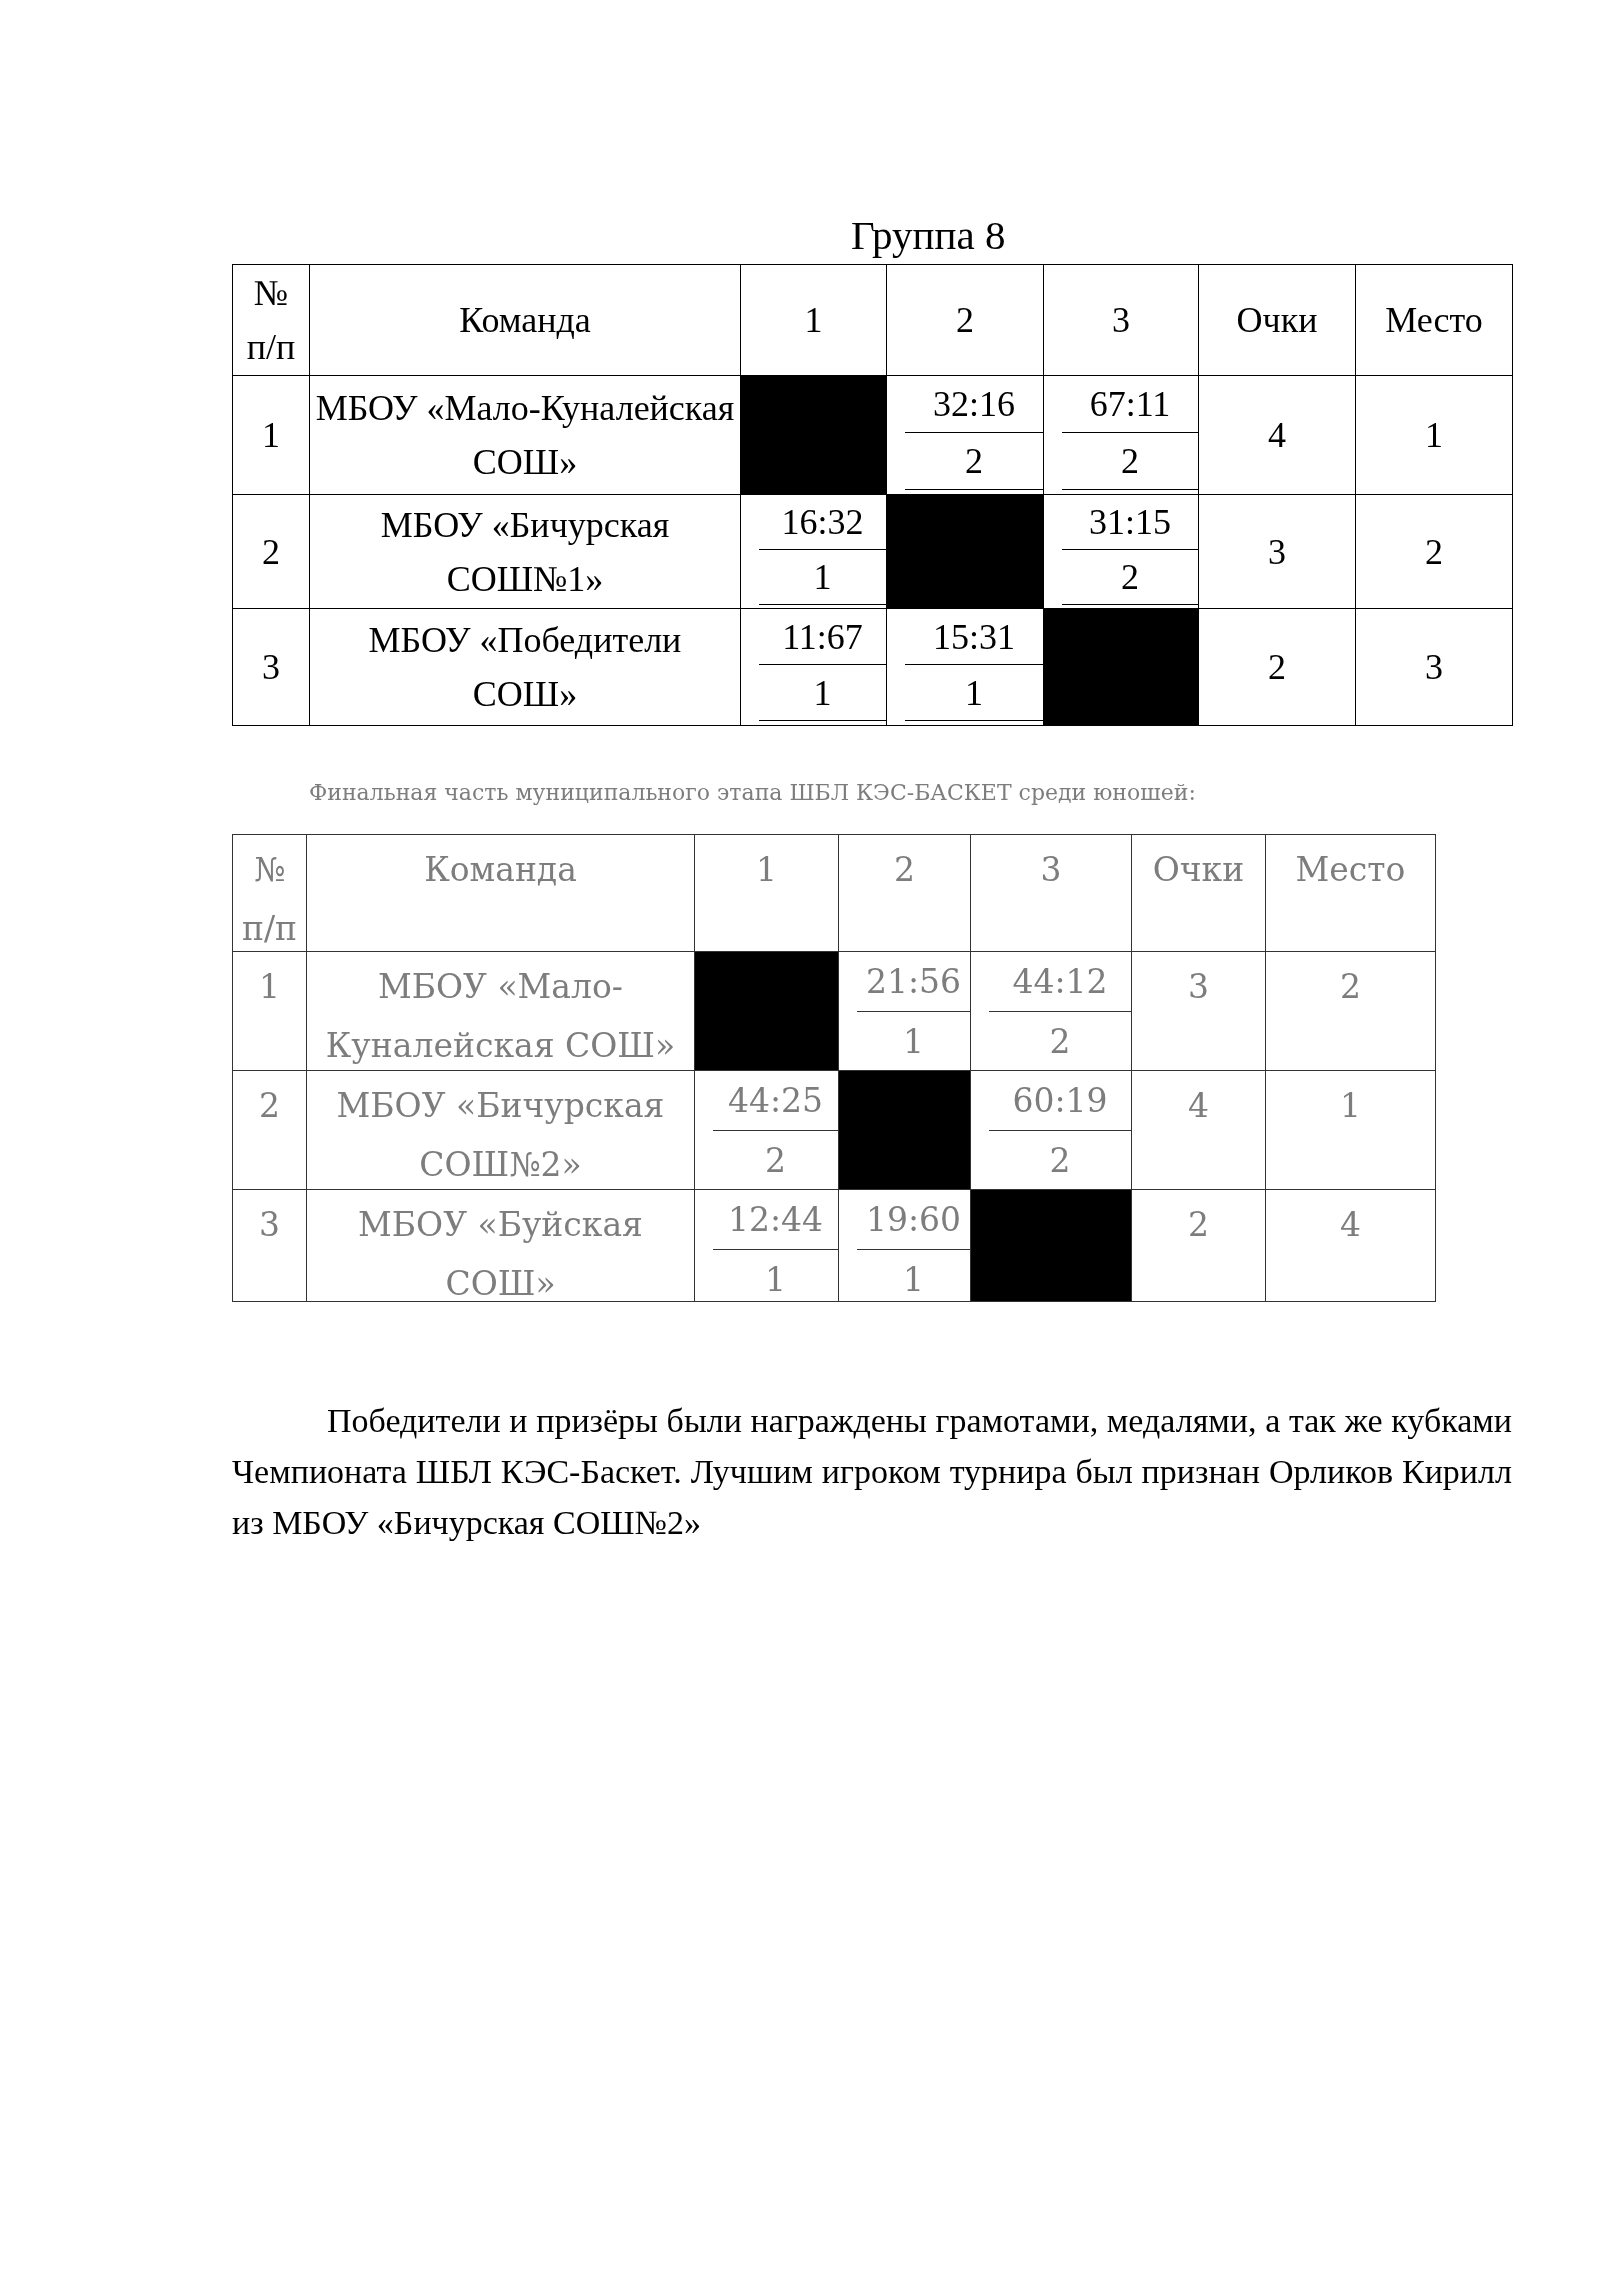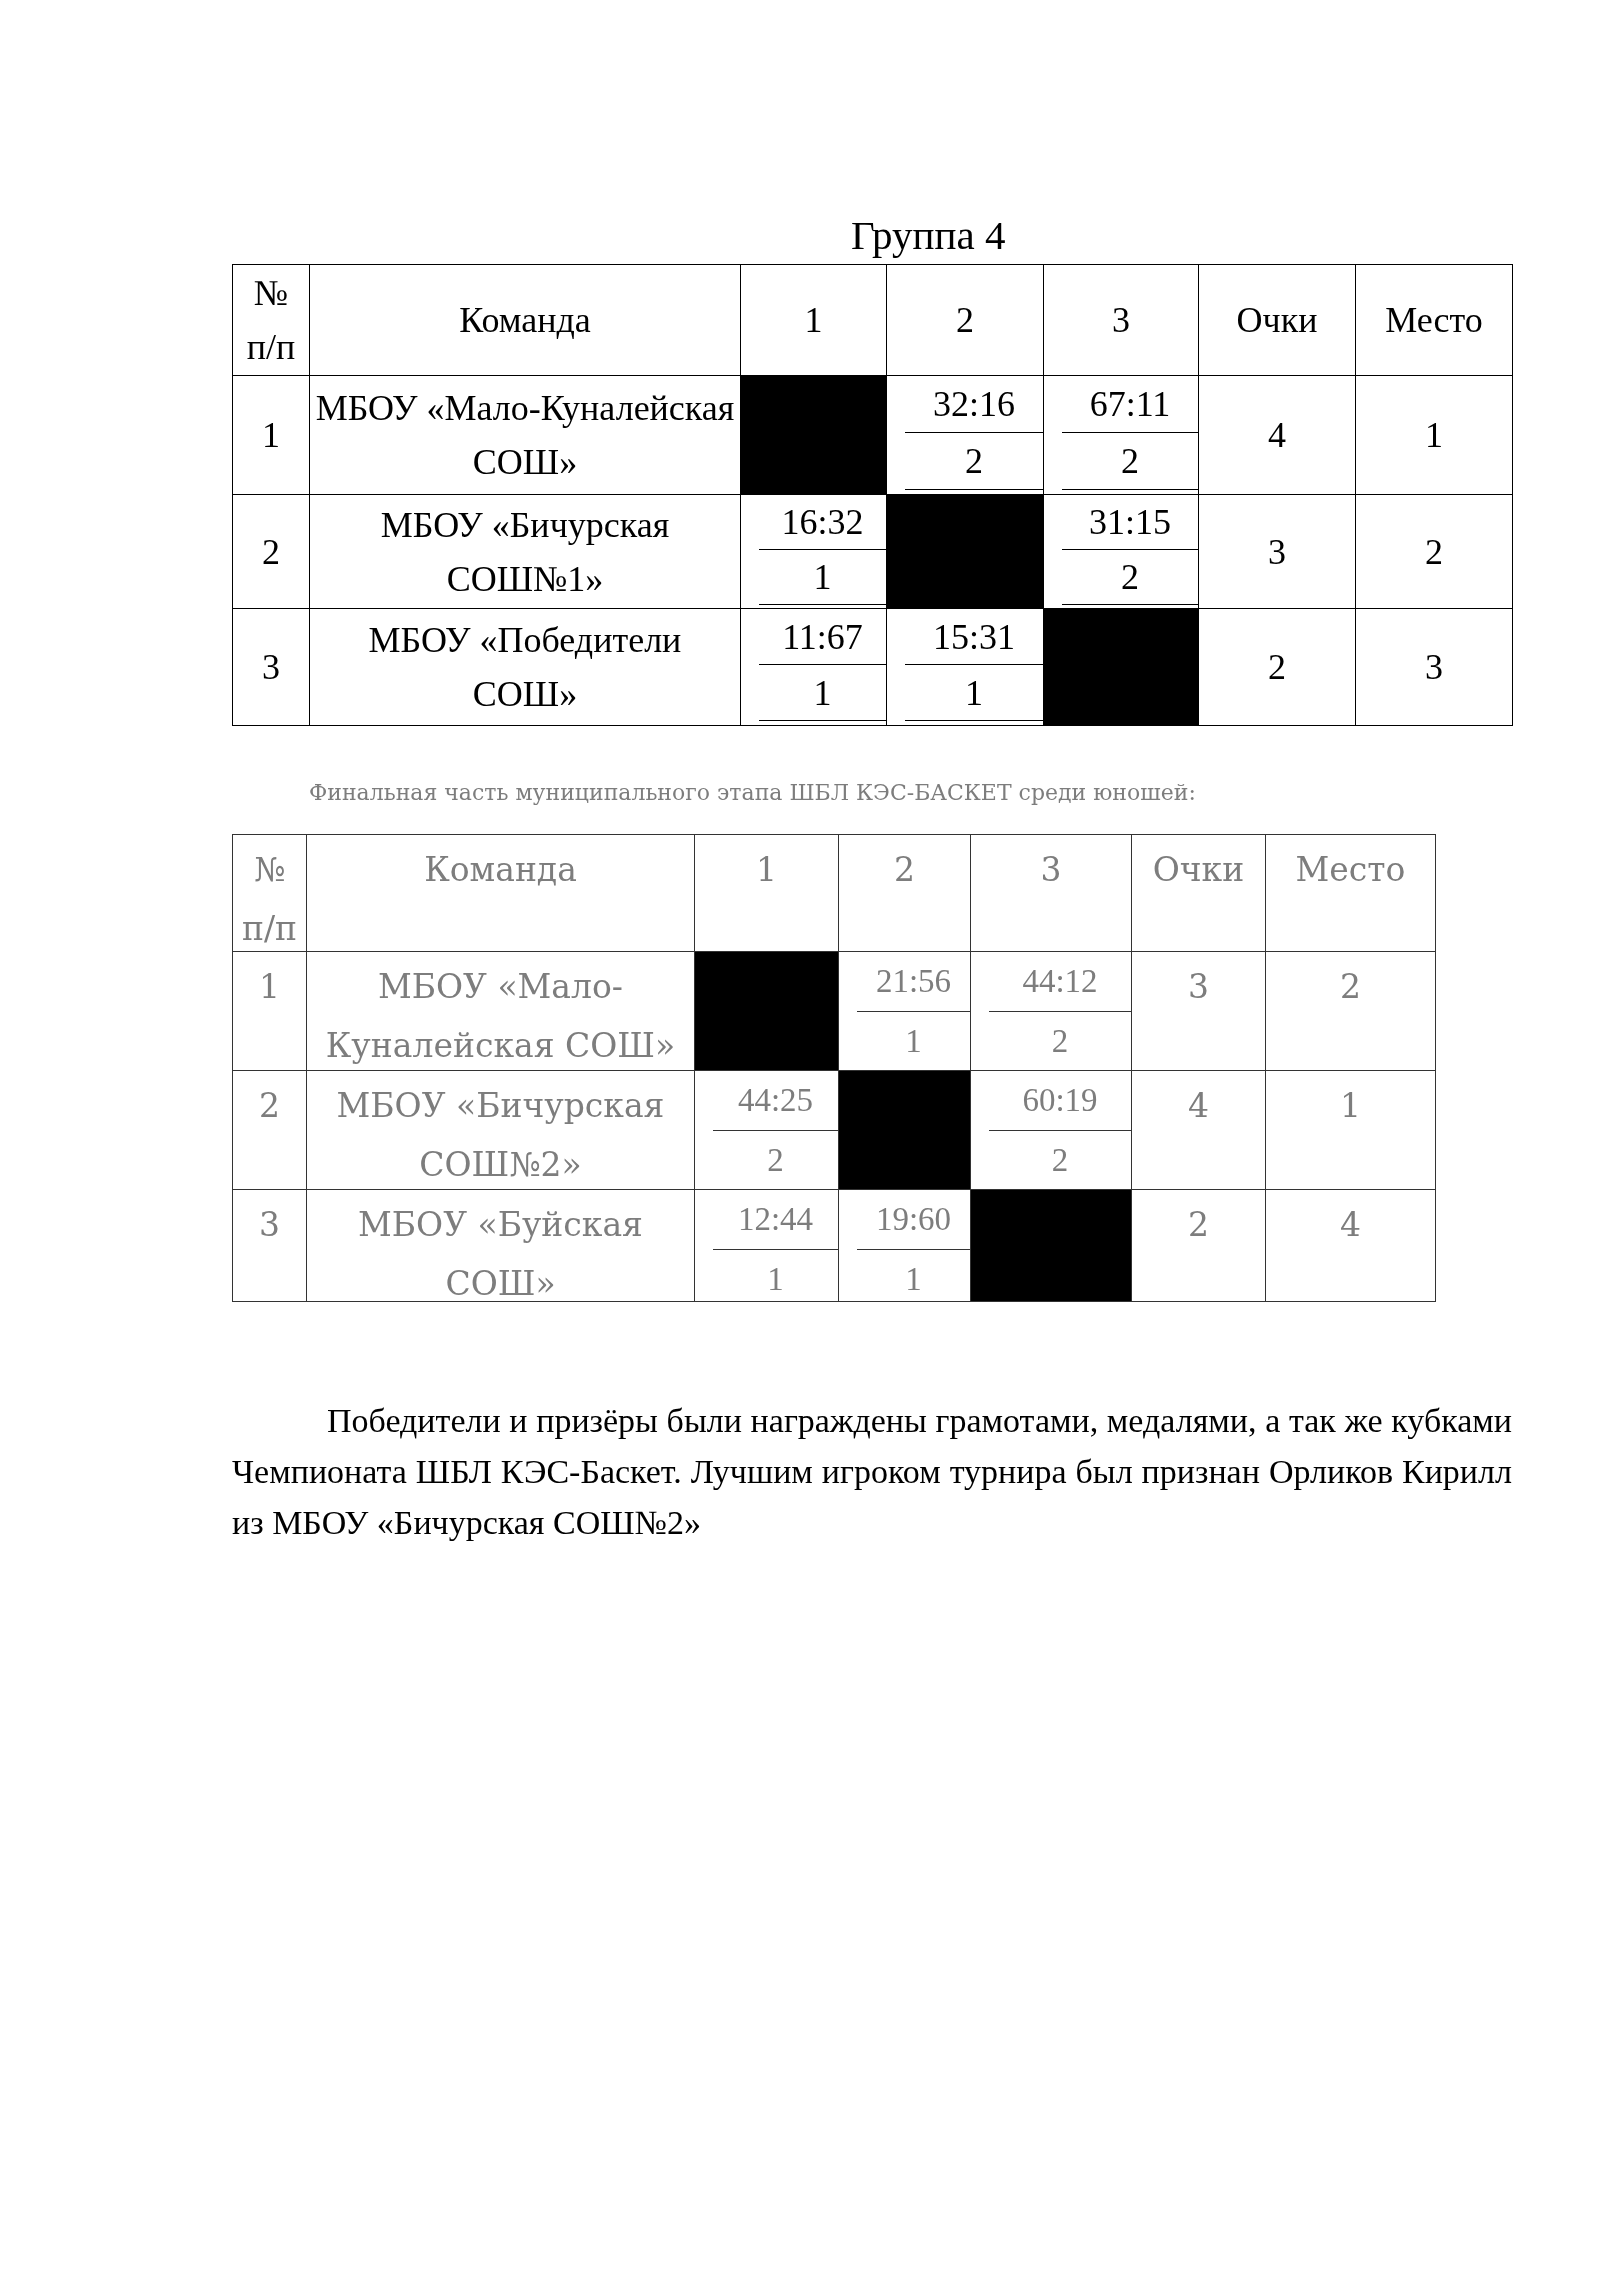--- a/index.html
+++ b/index.html
@@ -35,34 +35,34 @@
 
   .black { background:#000; }
 
   
   .c.score { padding:0; }
   .mini { position:absolute; left:0; right:0; top:0; bottom:3.8px;
           display:flex; flex-direction:column;margin-left:18px; }
   .mini .s, .mini .p { flex:1; display:flex; align-items:center; justify-content:center; }
   .t1 .mini .s { border-bottom:1.9px solid #000; }
   .t1 .mini .p { border-bottom:1.9px solid #000; }
-  .t2 .mini { bottom:8px;font-family:Liberation Serif, serif; }
+  .t2 .mini { bottom:8px; }
   .t2 .mini .s { border-bottom:1.9px solid #333; }
 
   
   .title { left:851px; top:211px; font-size:41px; }
   .heading2 { left:309px; top:780px; font-size:22px; color:#7d7d7d;
               font-family:"DejaVu Serif", serif; }
   .para { left:232px; top:1362px; width:1280px; font-size:34px;
           line-height:51px; text-align:justify; text-indent:95px;margin-top:33px; }
 </style>
 </head>
 <body>
 
-<div class="abs title">Группа 4</div>
+<div class="abs title">Группа 8</div>
 
 <div class="t t1">
 
   <div class="c">
     <div class="two">
       <div>№</div>
       <div>п/п</div>
     </div>
   </div>
   <div class="c">Команда</div>

